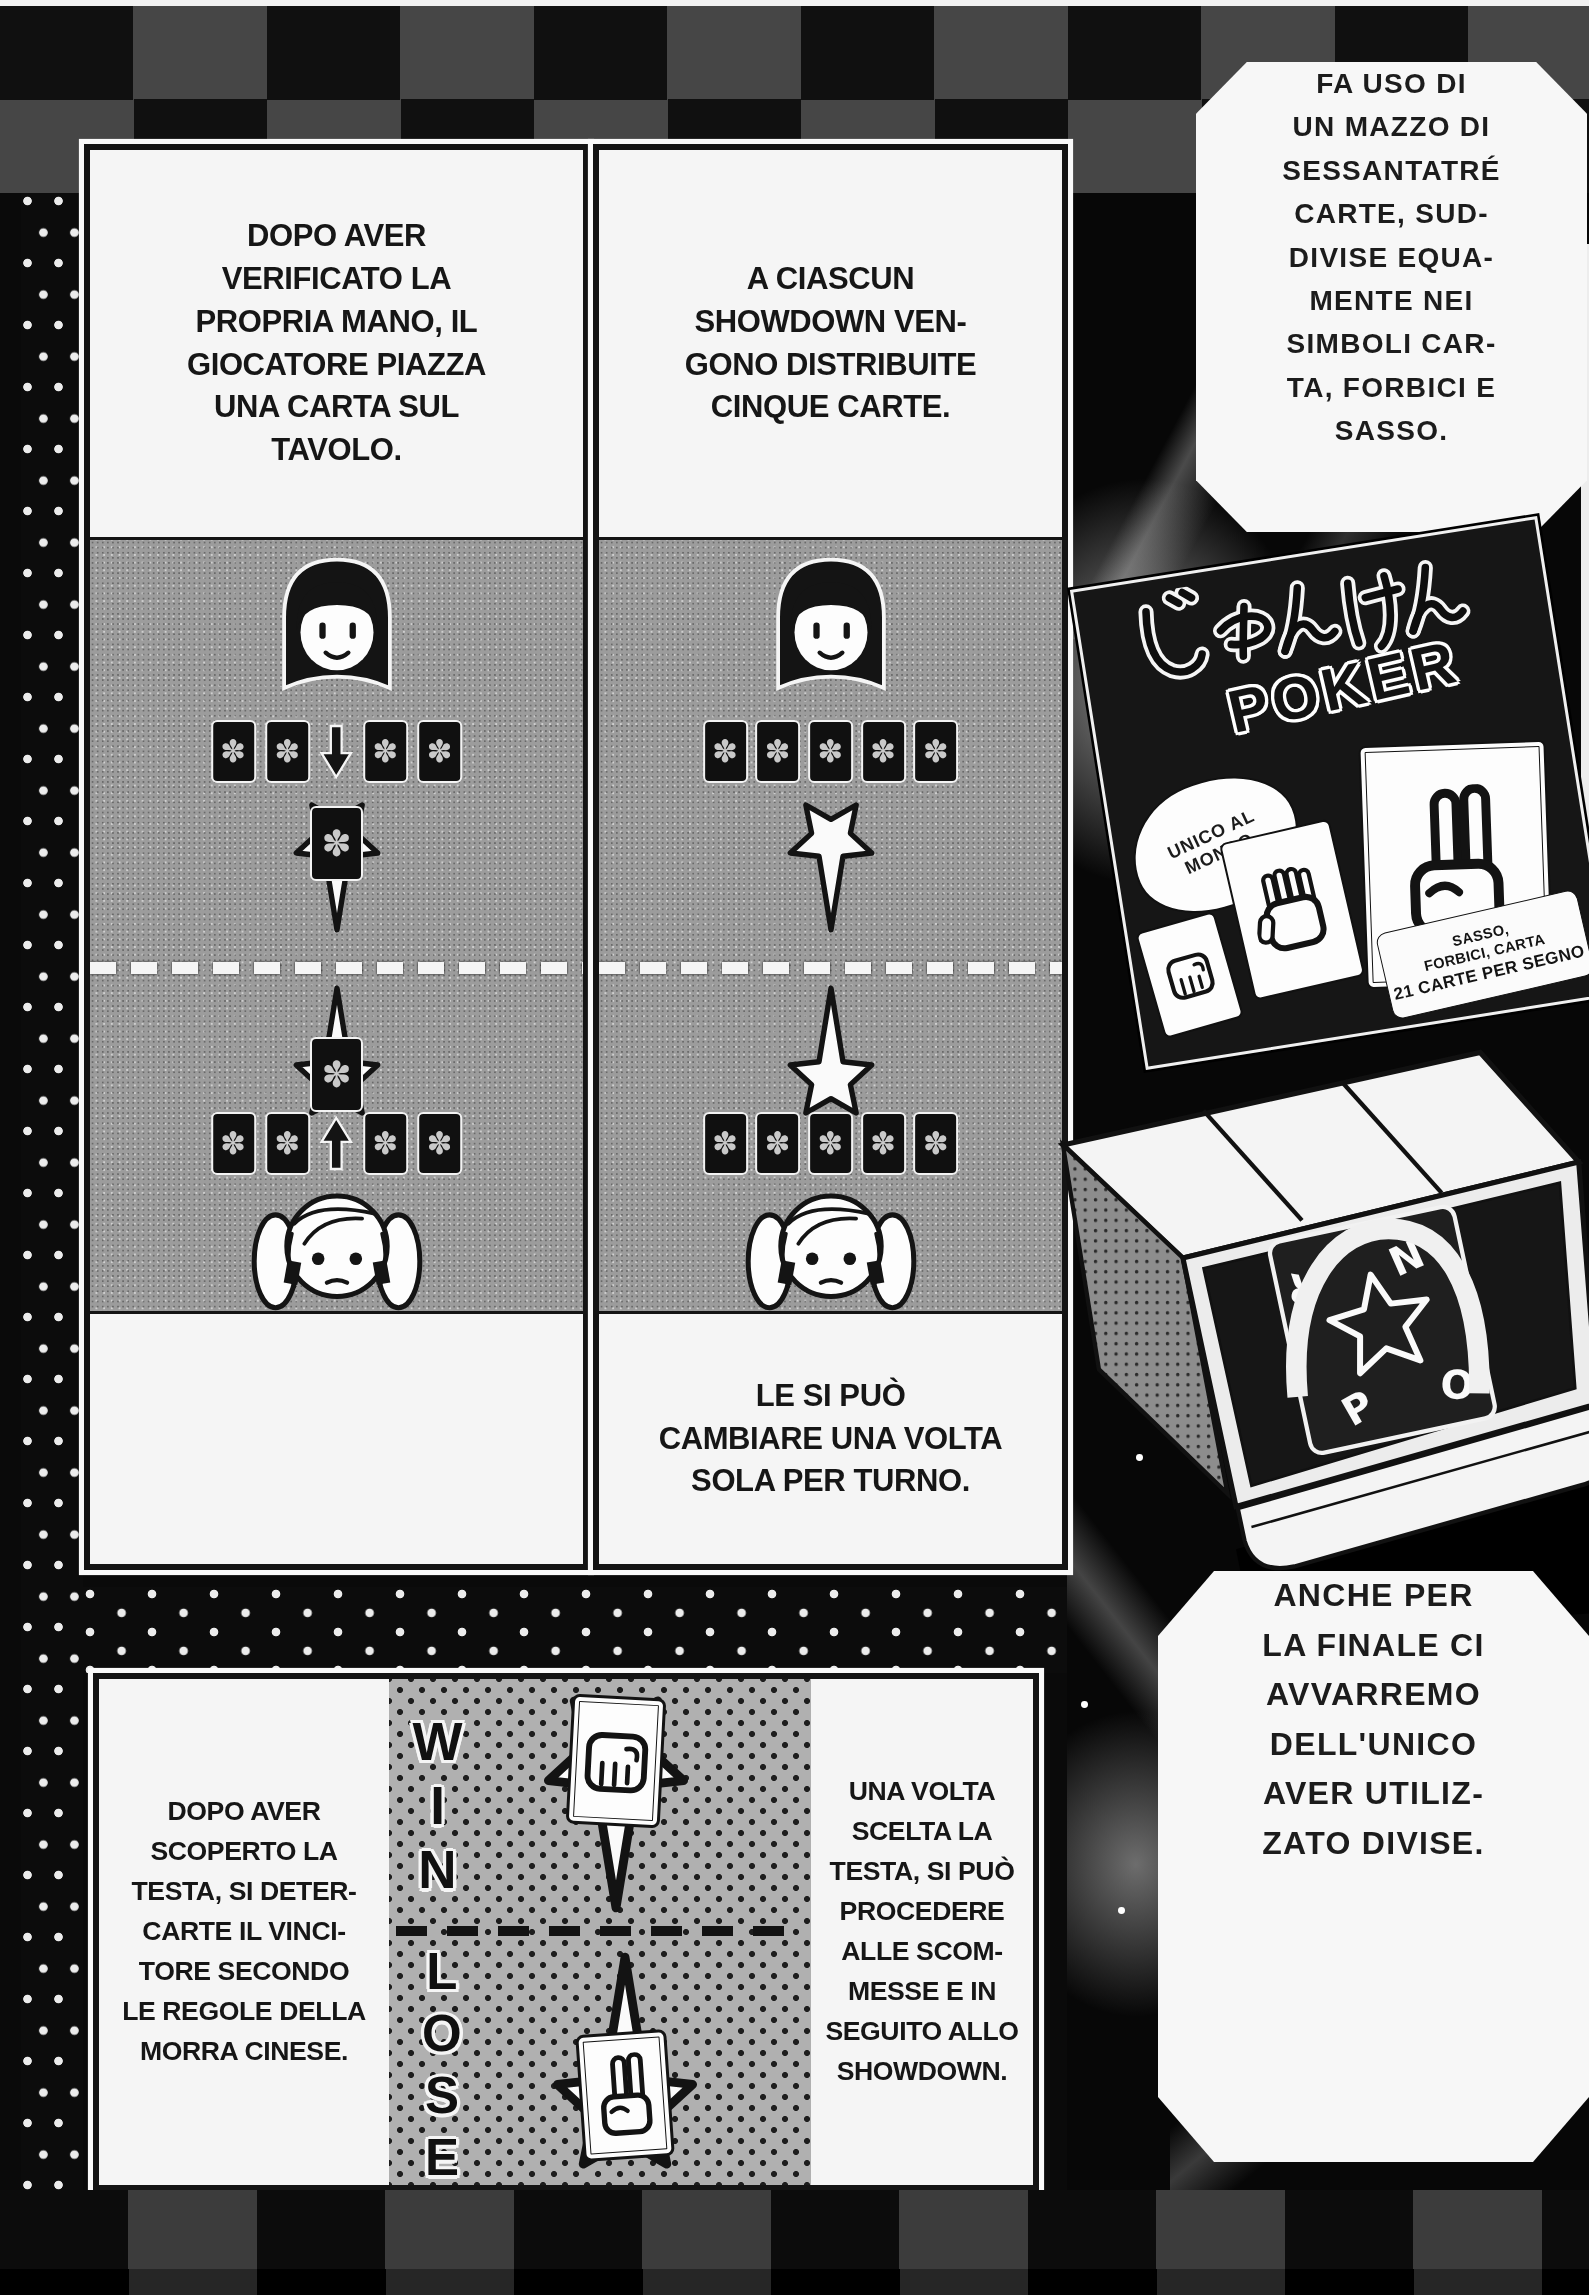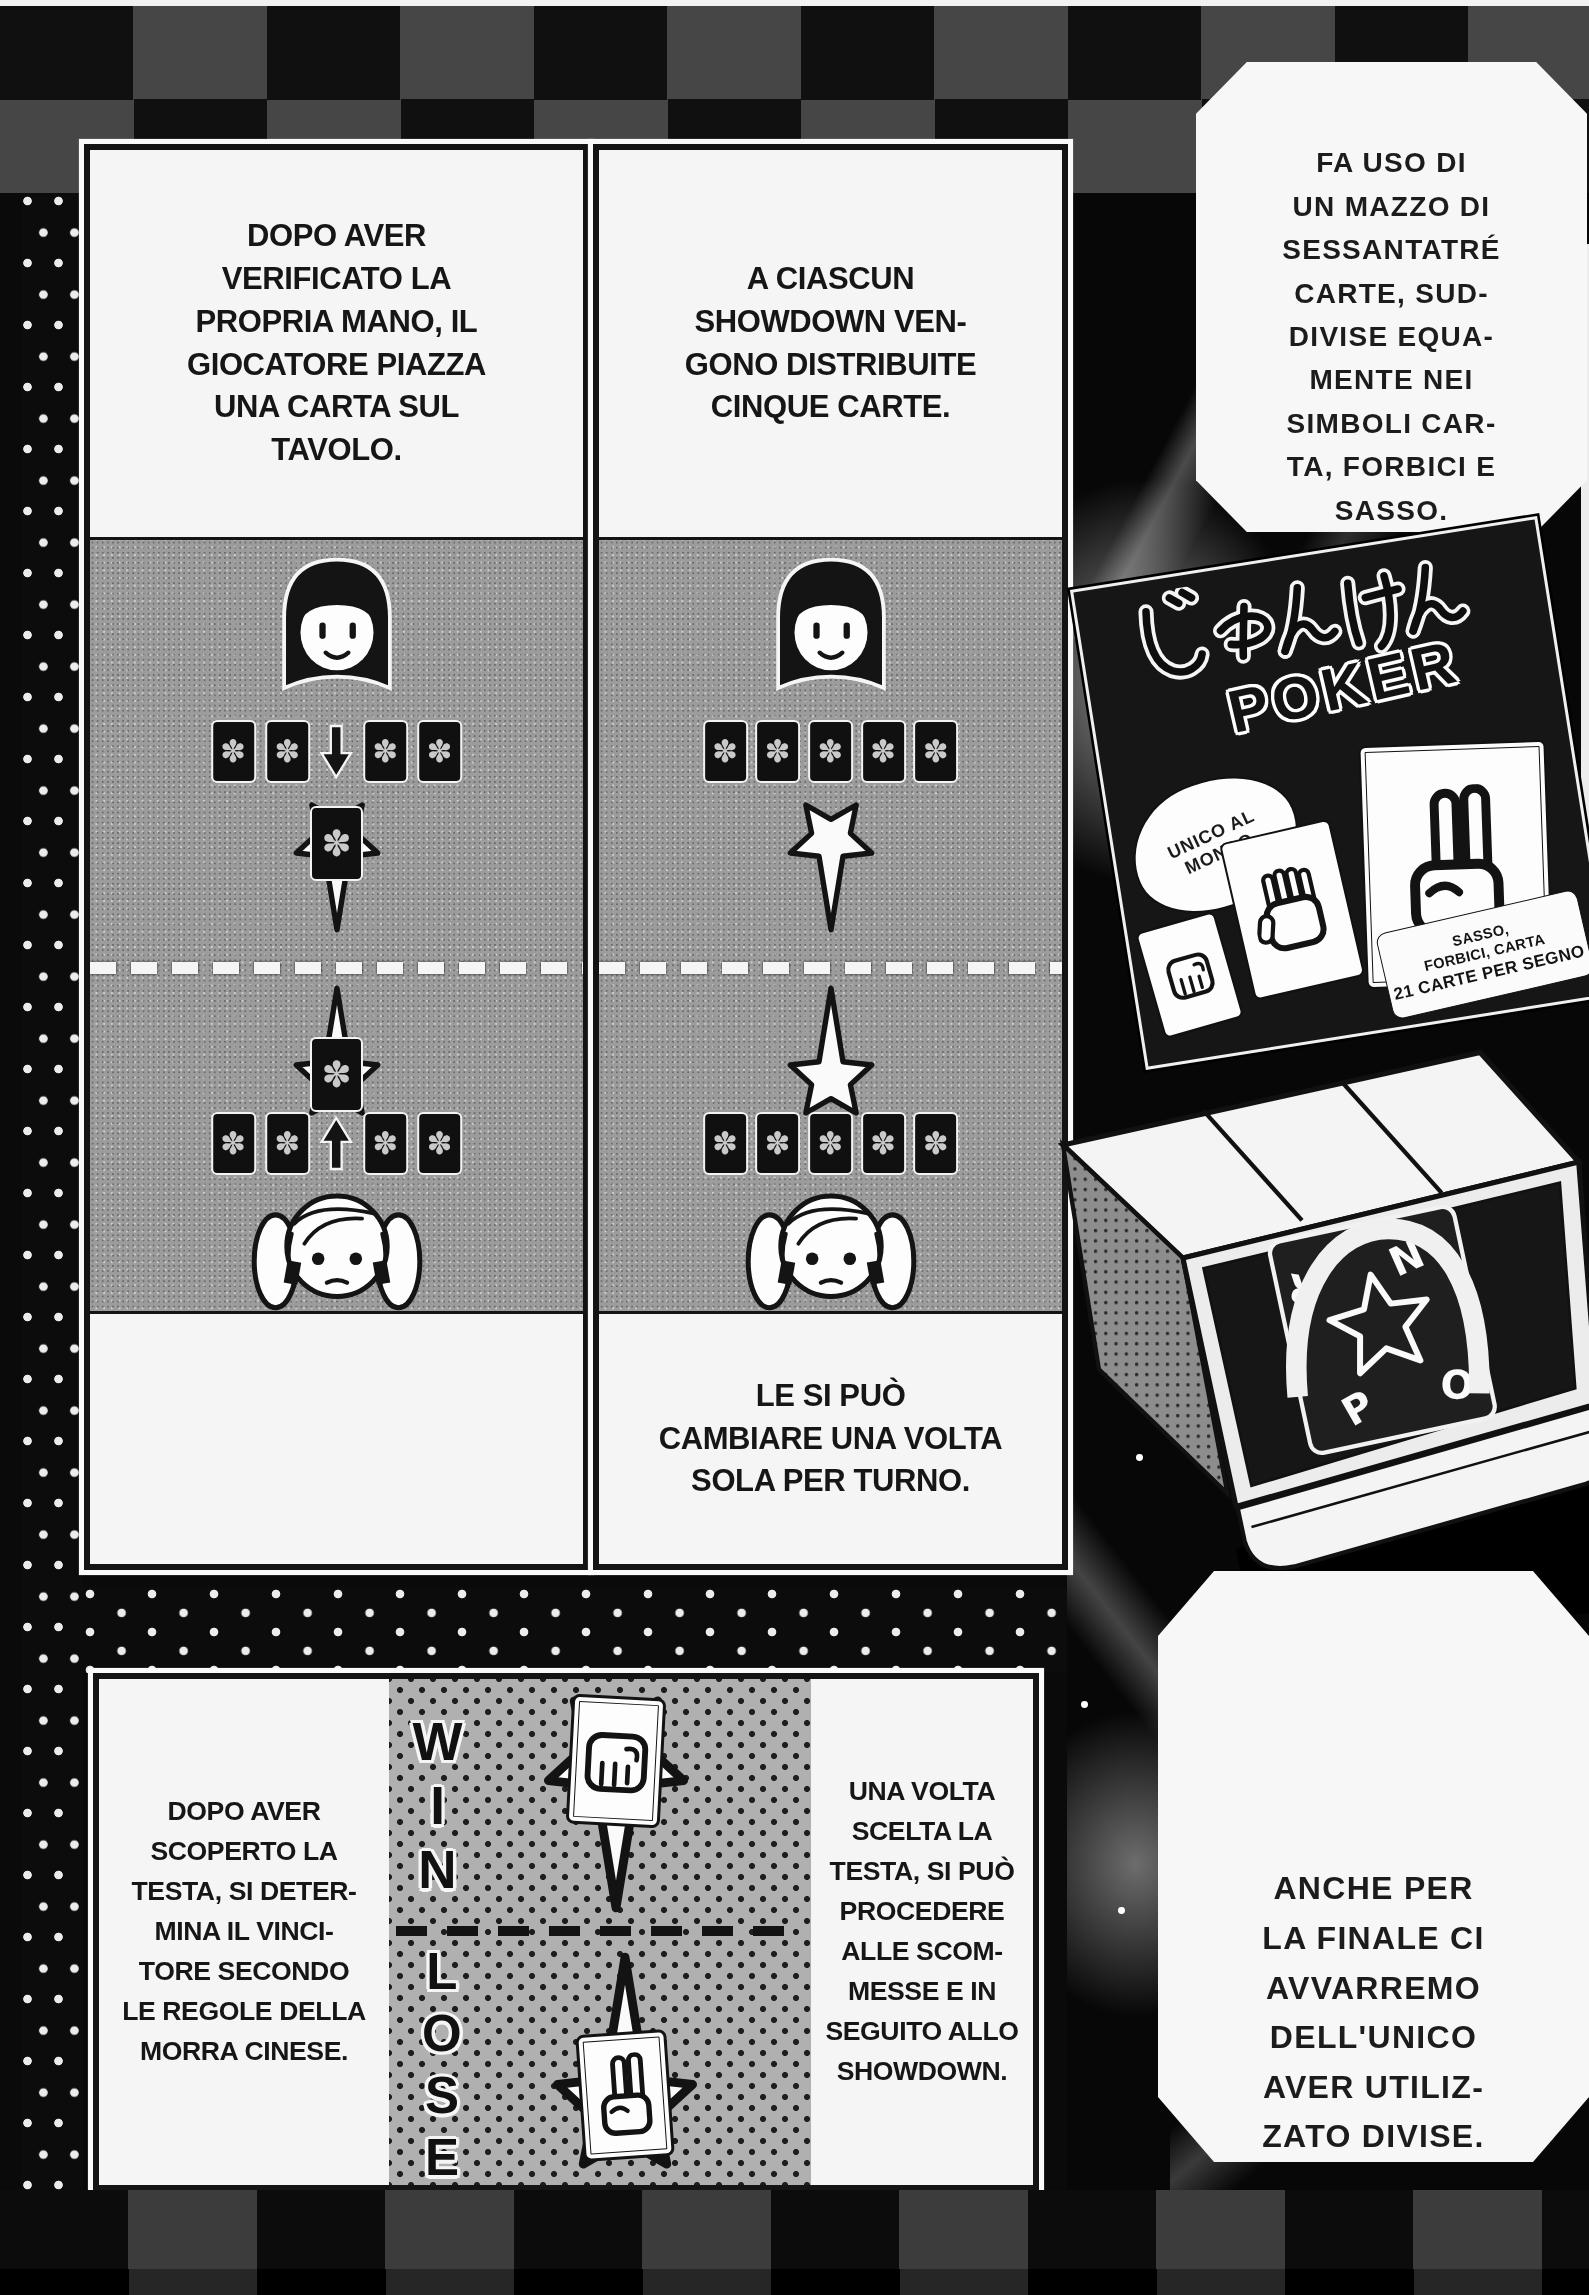--- a/index.html
+++ b/index.html
@@ -81,21 +81,21 @@
   .lose{position:absolute;left:27.4px;top:264px;font-size:51px;}
   .bstar{position:absolute;width:214px;height:224px;}
   .bstar-down{left:120px;top:12px;}
   .bstar-up{left:129px;top:271px;}
   .bdash{position:absolute;left:6.9px;right:6.9px;top:247px;height:10.3px;
     background:repeating-linear-gradient(90deg,#131313 0 31px,transparent 31px 51px);}
   .hand-card{position:absolute;left:50%;background:#fdfdfd;border:3.4px solid #131313;border-radius:7.7px;
     box-sizing:border-box;outline:1.7px solid #131313;outline-offset:-8.6px;
     display:flex;align-items:center;justify-content:center;}
   
-  .bubble{position:absolute;background:#f7f7f7;display:flex;flex-direction:column;align-items:center;justify-content:flex-end;
+  .bubble{position:absolute;background:#f7f7f7;display:flex;flex-direction:column;align-items:center;justify-content:flex-start;
     clip-path:polygon(13% 0,87% 0,100% 11%,100% 89%,87% 100%,13% 100%,0 89%,0 11%);}
   .b1{left:1196px;top:62px;width:391px;height:470px;}
   .b2{left:1158px;top:1571px;width:431px;height:591px;}
   .bub-line{font-weight:700;color:#1c1c1c;text-align:center;white-space:nowrap;}
   .b1 .bub-line{font-size:28px;line-height:1.55;letter-spacing:1.3px;}
   .b2 .bub-line{font-size:32px;line-height:1.55;letter-spacing:1.3px;}
   
   .boxart{position:absolute;left:1105px;top:550px;width:467px;height:480px;background:#161616;
     border:3.4px solid #f0f0f0;transform:rotate(-9deg);box-shadow:0 0 0 2.6px #000;}
   .jp-title{position:absolute;left:24px;top:12px;width:411px;height:101px;}
@@ -340,21 +340,21 @@
       <div class="tline">CAMBIARE UNA VOLTA</div>
       <div class="tline">SOLA PER TURNO.</div>
     </div>
   </div>
 
   <div class="panel p3">
     <div class="bp-side bp-left">
       <div class="bline">DOPO AVER</div>
       <div class="bline">SCOPERTO LA</div>
       <div class="bline">TESTA, SI DETER-</div>
-      <div class="bline">MINA IL VINCI-</div>
+      <div class="bline">CARTE IL VINCI-</div>
       <div class="bline">TORE SECONDO</div>
       <div class="bline">LE REGOLE DELLA</div>
       <div class="bline">MORRA CINESE.</div>
     </div>
     <div class="bp-center">
       <div class="vword win">WIN</div>
       <div class="bstar bstar-down">
         <svg class="flipY" width="214" height="224" viewBox="0 0 120 126">
             <use href="#star5"></use>
           </svg>

